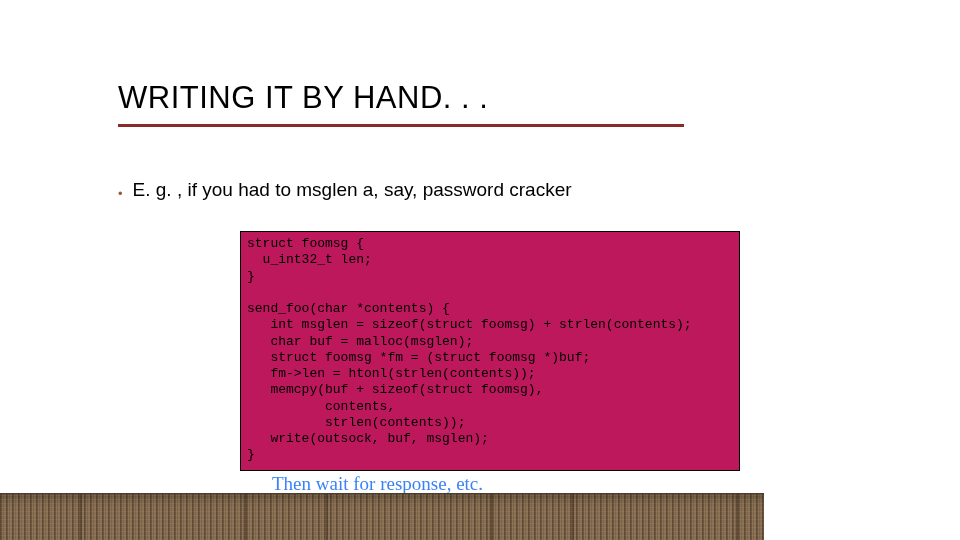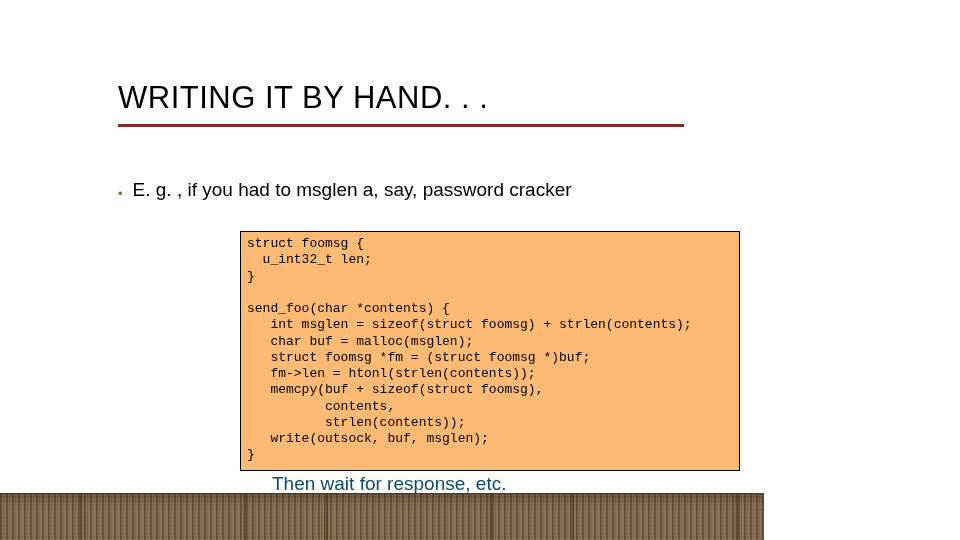--- a/index.html
+++ b/index.html
@@ -51,39 +51,40 @@
   }
   .bullet-text {
     font-size: 19px;
     color: #000;
   }
   .code-box {
     position: absolute;
     left: 240px;
     top: 231px;
     width: 500px;
-    background: #fdba74;
+    background: #be185d;
     border: 1px solid #000;
     box-sizing: border-box;
     padding: 4px 4px 6px 6px;
   }
   .code-box pre {
     margin: 0;
     font-family: "Courier New", Courier, monospace;
     font-size: 13px;
     line-height: 1.25;
     white-space: pre;
     color: #000;
   }
   .caption {
     position: absolute;
     left: 272px;
     top: 473px;
     font-size: 19px;
-    color: #0c4a6e;
+    color: #3b82f6;
+    font-family: Liberation Serif, serif;
   }
   .floor {
     position: absolute;
     left: 0;
     right: 0;
     bottom: 0;
     height: 46px;
     background:
       repeating-linear-gradient(90deg,
         #6b543e 0px, #6b543e 2px,

